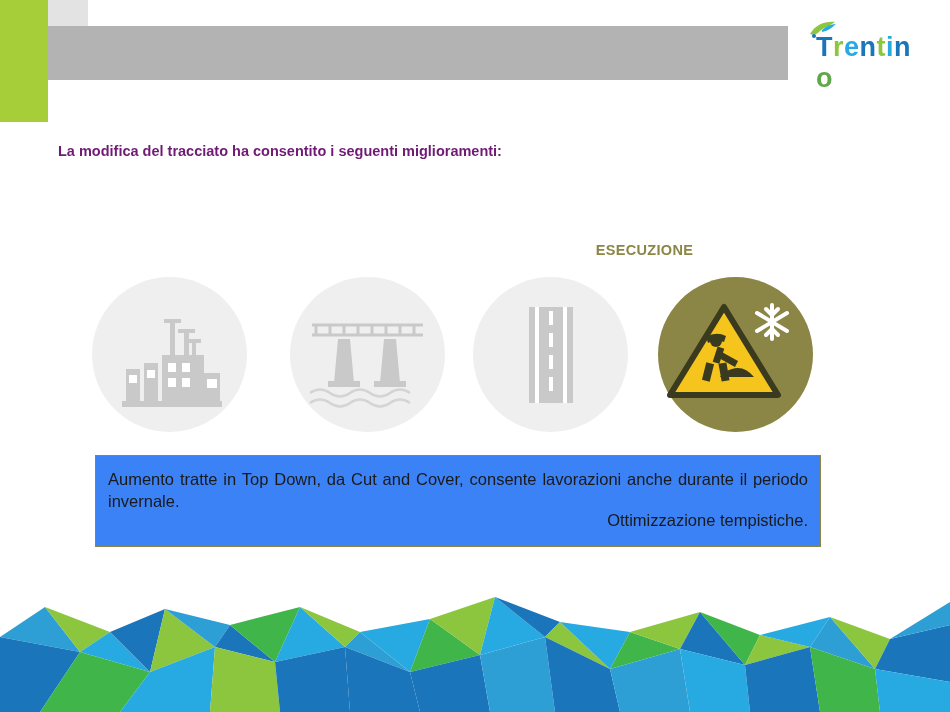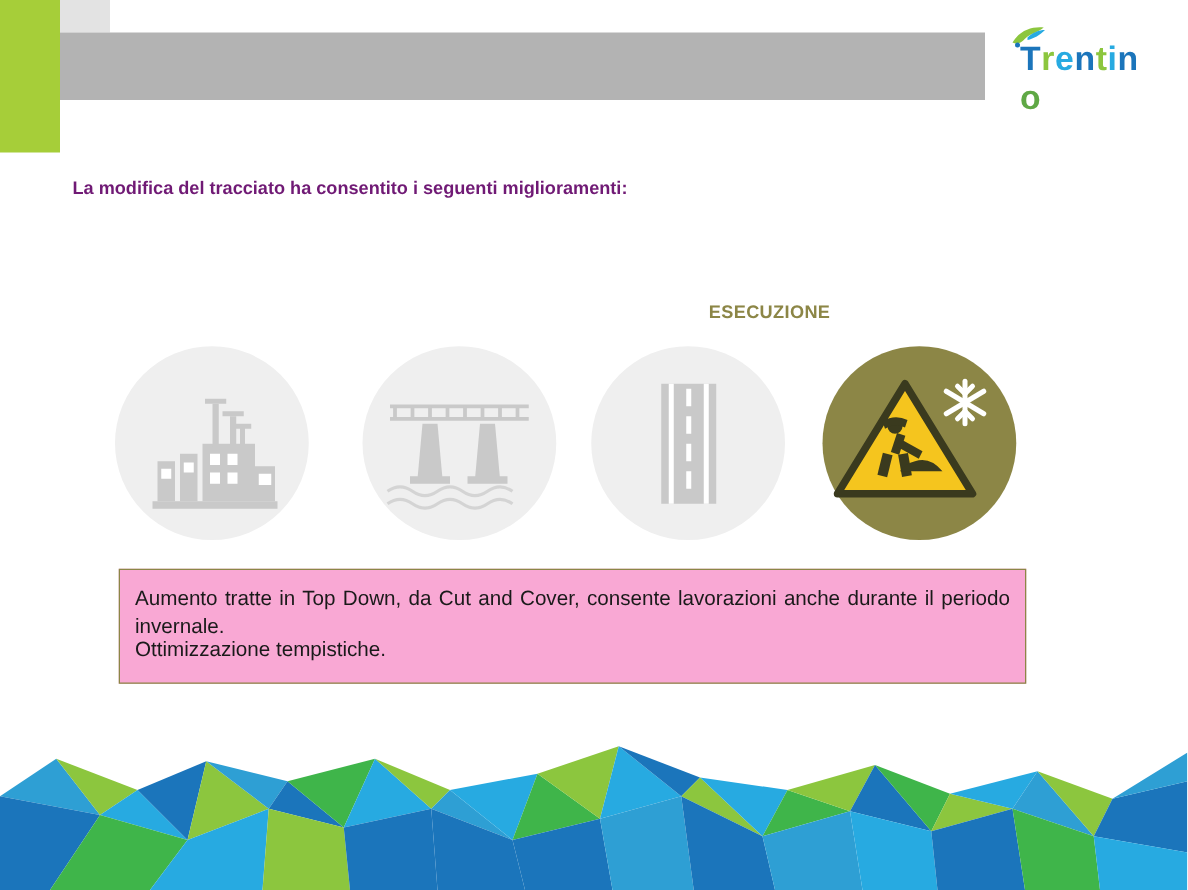--- a/index.html
+++ b/index.html
@@ -117,50 +117,51 @@
   .icon-circle.c2 { left: 198px; }
   .icon-circle.c3 { left: 381px; }
   .icon-circle.c4 { left: 566px; background: #8c8646; }
   .icon-circle svg { display: block; }
 
   .esecuzione-label {
     position: absolute;
     left: 567px;
     top: 242px;
     width: 155px;
+    text-align: center;
     font-size: 14.5px;
     font-weight: bold;
     color: #8c8646;
     letter-spacing: 0.3px;
   }
 
   
   .caption-box {
     position: absolute;
     left: 95px;
     top: 455px;
     width: 726px;
     height: 92px;
     border: 1.5px solid #8c8646;
     box-sizing: border-box;
-    background: #f9a8d4;
+    background: #3b82f6;
     padding-left: 22px;
   }
   .caption-text {
     position: absolute;
     left: 12px;
     top: 12px;
     right: 12px;
     font-size: 16.5px;
     color: #1a1a1a;
     line-height: 1.35;
     text-align: justify;
   }
   .caption-line2 {
-    text-align: left;
+    text-align: right;
   }
 
   
   .mosaic {
     position: absolute;
     left: 0;
     bottom: 0;
     width: 950px;
     height: 135px;
   }

